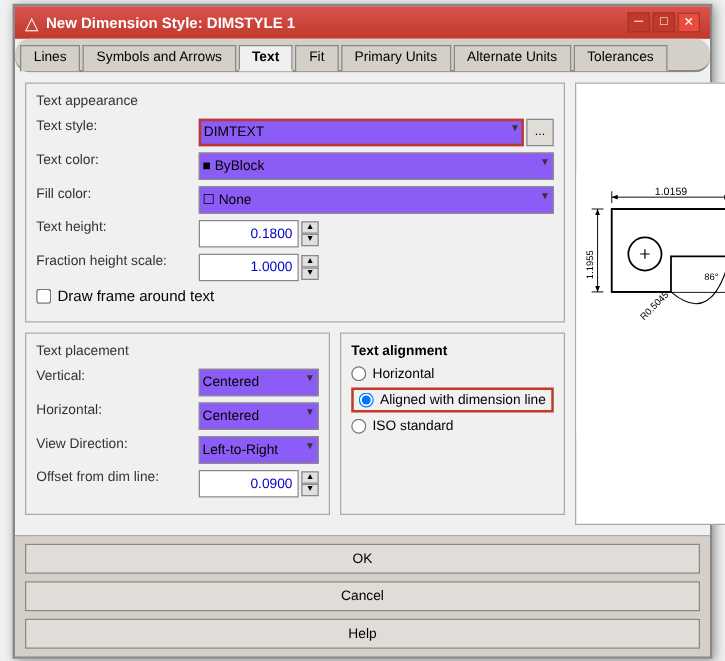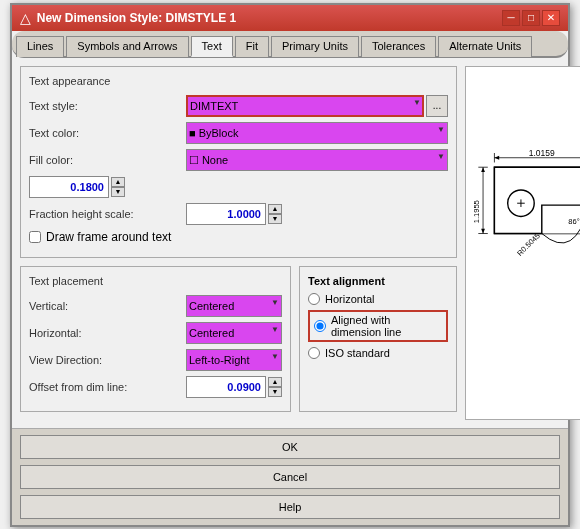--- a/index.html
+++ b/index.html
@@ -72,21 +72,21 @@
       background: #d4d0c8;
       cursor: pointer;
       margin-right: 2px;
       font-size: 11px;
       position: relative;
       bottom: -1px;
     }
     .tab.active {
       background: #f0f0f0;
       border-bottom: 2px solid #f0f0f0;
-      font-weight: normal;
+      font-weight: bold;
       z-index: 1;
     }
     
     .content {
       display: flex;
       padding: 8px;
       gap: 8px;
     }
     .left-panel {
       flex: 1;
@@ -107,41 +107,40 @@
       background: #f0f0f0;
     }
     .section-title {
       font-size: 11px;
       font-weight: normal;
       margin-bottom: 8px;
       color: #333;
     }
     .form-row {
       display: flex;
-      align-items: center;
+      align-items: flex-start;
       margin-bottom: 5px;
       min-height: 22px;
-      gap: 27px;
     }
     .form-label {
       width: 130px;
       font-size: 11px;
       color: #333;
       flex-shrink: 0;
     }
     .form-control {
       flex: 1;
       display: flex;
       align-items: center;
     }
     select {
       width: 100%;
       height: 22px;
       border: 1px solid #888;
-      background: #d946ef;
+      background: #8b5cf6;
       font-size: 11px;
       padding: 0 2px;
       appearance: none;
       -webkit-appearance: none;
       position: relative;
     }
     .select-wrapper {
       position: relative;
       flex: 1;
     }
@@ -163,21 +162,20 @@
       flex: 1;
     }
     .spinner-input {
       width: 80px;
       height: 22px;
       border: 1px solid #888;
       font-size: 11px;
       padding: 0 4px;
       text-align: right;
       color: #0000cc;
-      font-weight: bold;
     }
     .spinner-btns {
       display: flex;
       flex-direction: column;
       margin-left: 2px;
     }
     .spinner-btn {
       width: 14px;
       height: 10px;
       background: #e0e0e0;
@@ -278,21 +276,21 @@
     }
     .bottom-sections {
       display: flex;
       gap: 8px;
       margin-top: 0;
     }
     .placement-section {
       flex: 1;
     }
     .alignment-outer {
-      width: 158px;
+      width: 180px;
     }
   </style>
 </head>
 <body>
 
 <div class="window">
 
   <div class="title-bar">
     <div class="title-bar-left">
       <span style="font-size:14px;">△</span>
@@ -304,22 +302,22 @@
       <button class="title-btn close">✕</button>
     </div>
   </div>
 
   <div class="tab-bar">
     <div class="tab">Lines</div>
     <div class="tab">Symbols and Arrows</div>
     <div class="tab active">Text</div>
     <div class="tab">Fit</div>
     <div class="tab">Primary Units</div>
+    <div class="tab">Alternate Units</div>
     <div class="tab">Tolerances</div>
-    <div class="tab">Alternate Units</div>
   </div>
 
   <div class="content">
 
     <div class="left-panel">
 
       <div class="section">
         <div class="section-title">Text appearance</div>
 
         <div class="form-row">
@@ -352,20 +350,21 @@
           <div class="form-control">
             <div class="select-wrapper" style="flex:1;">
               <select>
                 <option>☐ None</option>
               </select>
             </div>
           </div>
         </div>
 
         <div class="form-row">
+          <div class="form-label">Text height:</div>
           <div class="spinner-group">
             <input class="spinner-input" type="text" value="0.1800" style="">
             <div class="spinner-btns">
               <button class="spinner-btn">▲</button>
               <button class="spinner-btn">▼</button>
             </div>
           </div>
         </div>
 
         <div class="form-row">

